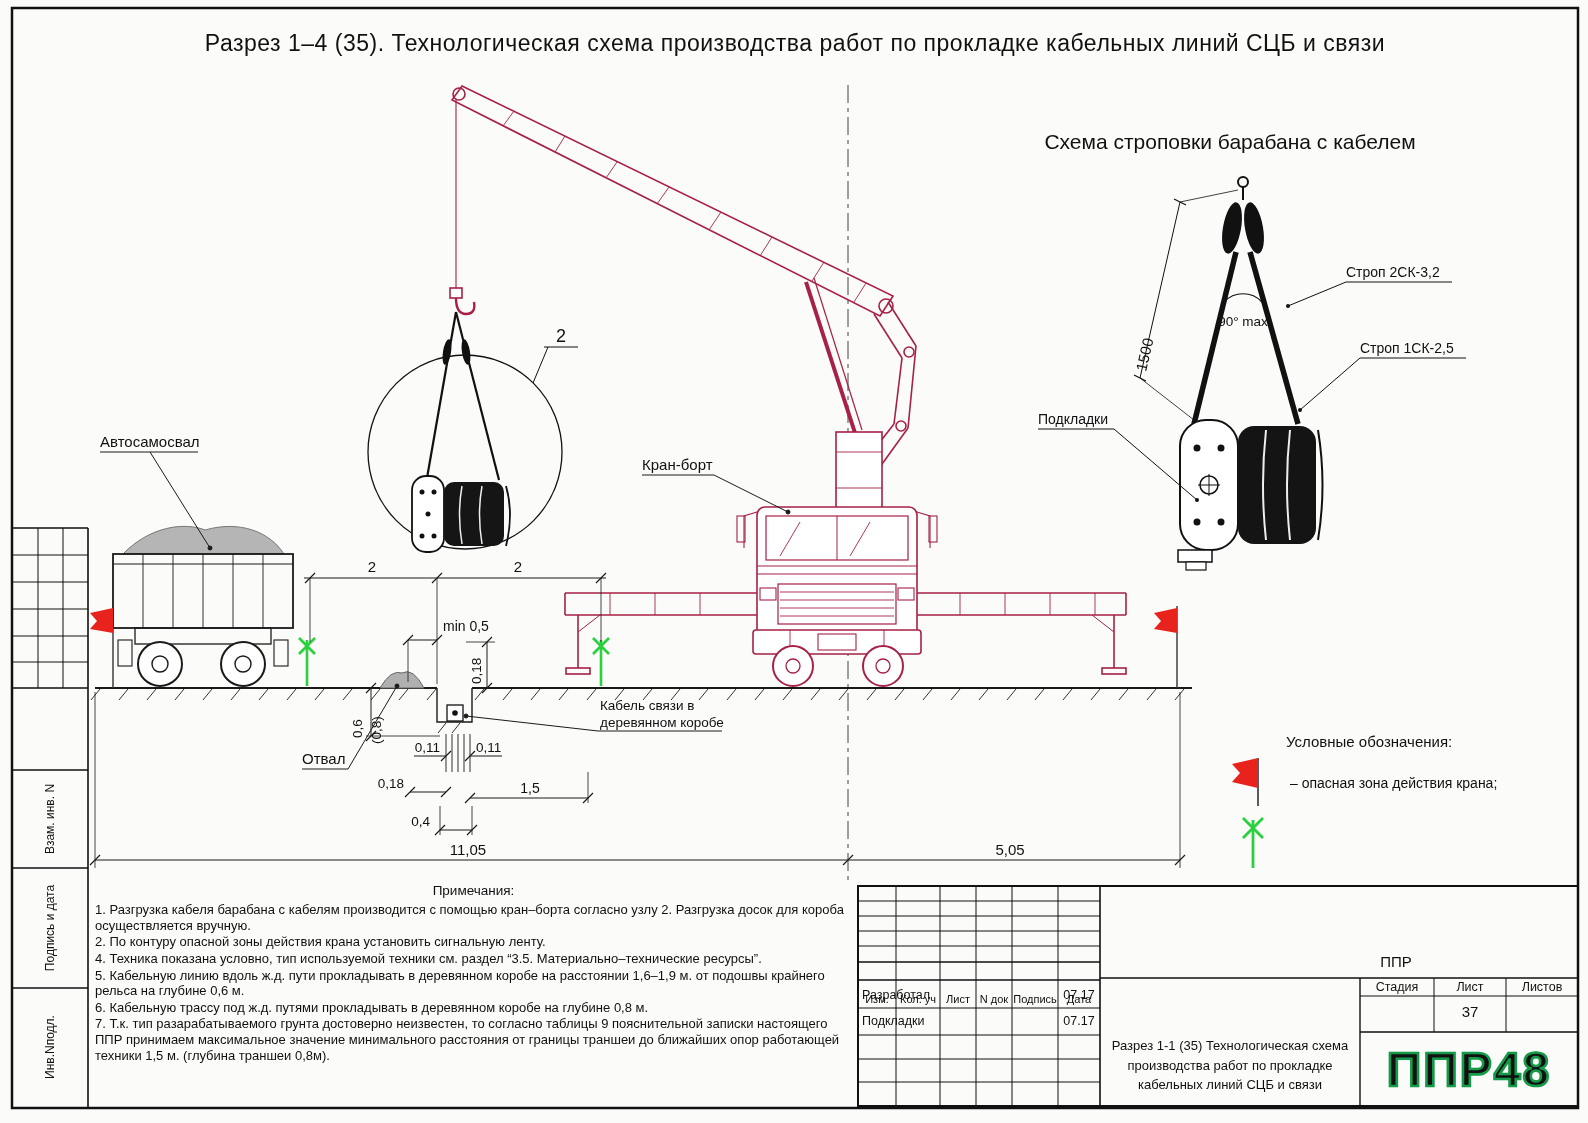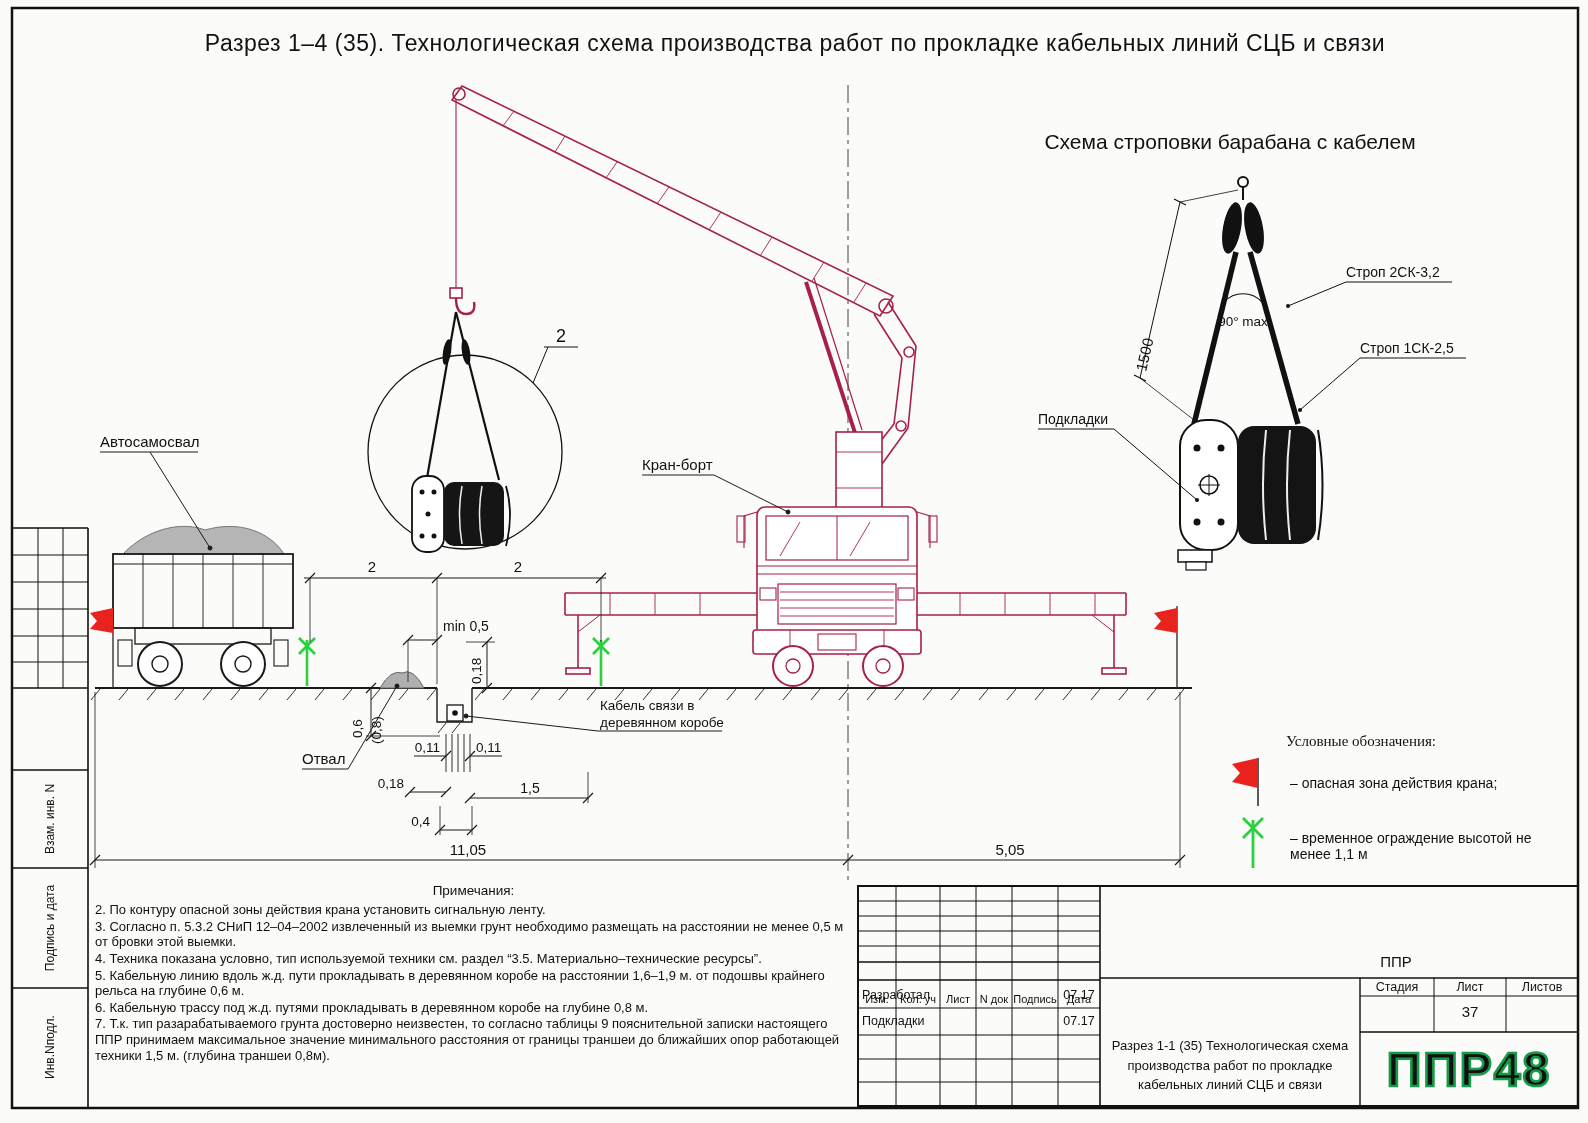--- a/index.html
+++ b/index.html
@@ -3,21 +3,21 @@
 <meta charset="utf-8">
 <style>
   html,body{margin:0;padding:0;background:#888;}
   .sheet{position:relative;width:1588px;height:1123px;background:#fbfbfa;
          font-family:"Liberation Sans",sans-serif;color:#111;overflow:hidden;}
   svg.art{position:absolute;left:0;top:0;}
   svg text{font-family:"Liberation Sans",sans-serif;fill:#111;}
   .abs{position:absolute;}
   .main-title{left:100px;top:30px;width:1390px;text-align:center;font-size:23px;letter-spacing:.5px;}
   .node2-t{left:1000px;width:460px;text-align:center;font-size:21px;}
-  .legend-title{left:1286px;top:733px;font-size:15px;font-family:Liberation Serif, serif;}
+  .legend-title{left:1286px;top:733px;font-size:15px;}
   .legend-item{font-size:14px;}
   .notes{left:95px;top:876px;width:757px;font-size:13px;line-height:1.2;}
   .notes .nt{text-align:center;margin-bottom:3px;font-size:13.5px;margin-top:7px;}
   .note{margin:0 0 1px 0;}
   .tb{font-size:11px;text-align:center;margin-top:28px;}
   .tbr{font-size:12.5px;}
   .tbc{text-align:center;}
   .doc-title{left:1104px;top:1036px;width:252px;text-align:center;font-size:13px;line-height:1.5;}
 </style>
 </head>
@@ -359,26 +359,25 @@
   </g>
   <text x="1469" y="1086" text-anchor="middle" font-size="48" font-weight="bold" letter-spacing="2" fill="#ffffff" stroke="#149a48" stroke-width="2.6">ППР48</text>
 </svg>
 
 <div class="abs main-title">Разрез 1–4 (35). Технологическая схема производства работ по прокладке кабельных линий СЦБ и связи</div>
 
 <div class="abs node2-t" style="top:130px">Схема строповки барабана с кабелем</div>
 
 <div class="abs legend-title">Условные обозначения:</div>
 <div class="abs legend-item" style="left:1290px;top:775px;width:270px">– опасная зона действия крана;</div>
-<div class="abs legend-item" style="left:1290px;top:830px;width:262px">– временное ограждение высотой не менее 1,1 м</div>
 
 <div class="abs notes">
   <div class="nt">Примечания:</div>
+  <div class="note">1. Разгрузка кабеля барабана с кабелям производится с помощью кран–борта согласно узлу 2. Разгрузка досок для короба осуществляется вручную.</div>
   <div class="note">2. По контуру опасной зоны действия крана установить сигнальную ленту.</div>
-  <div class="note">3. Согласно п. 5.3.2  СНиП 12–04–2002 извлеченный из выемки грунт необходимо размещать на расстоянии не менее 0,5 м от бровки этой выемки.</div>
   <div class="note">4. Техника показана условно, тип используемой техники см. раздел “3.5. Материально–технические ресурсы”.</div>
   <div class="note">5. Кабельную линию вдоль ж.д. пути прокладывать в деревянном коробе на расстоянии 1,6–1,9 м. от подошвы крайнего рельса на глубине 0,6 м.</div>
   <div class="note">6. Кабельную трассу под ж.д. путями прокладывать в деревянном коробе на глубине 0,8 м.</div>
   <div class="note">7. Т.к. тип разарабатываемого грунта достоверно неизвестен, то согласно таблицы 9 пояснительной записки настоящего ППР принимаем максимальное значение минимального расстояния от границы траншеи до ближайших опор работающей техники 1,5 м. (глубина траншеи 0,8м).</div>
 </div>
 
 <div class="abs tb" style="left:858px;top:965px;width:38px">Изм.</div>
 <div class="abs tb" style="left:896px;top:965px;width:44px">Кол. уч</div>
 <div class="abs tb" style="left:940px;top:965px;width:36px">Лист</div>
 <div class="abs tb" style="left:976px;top:965px;width:36px">N док</div>

